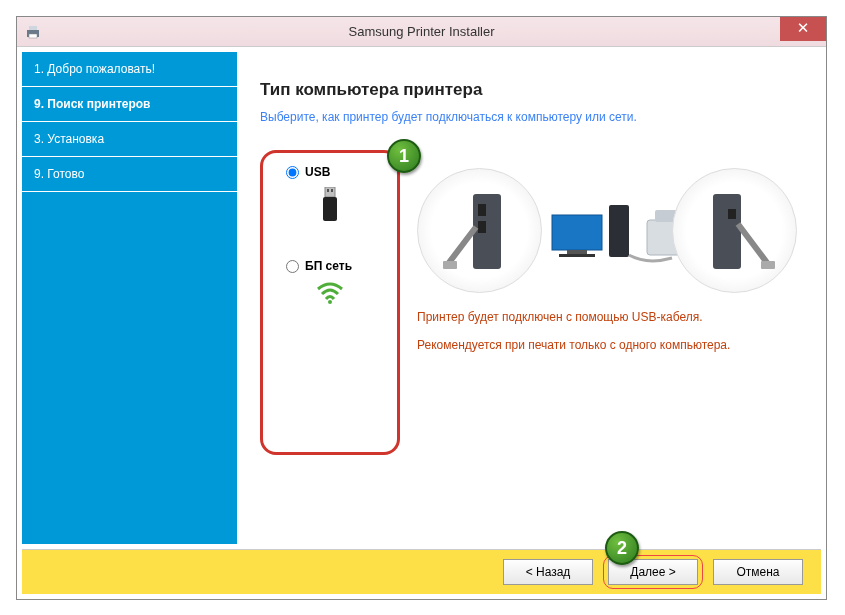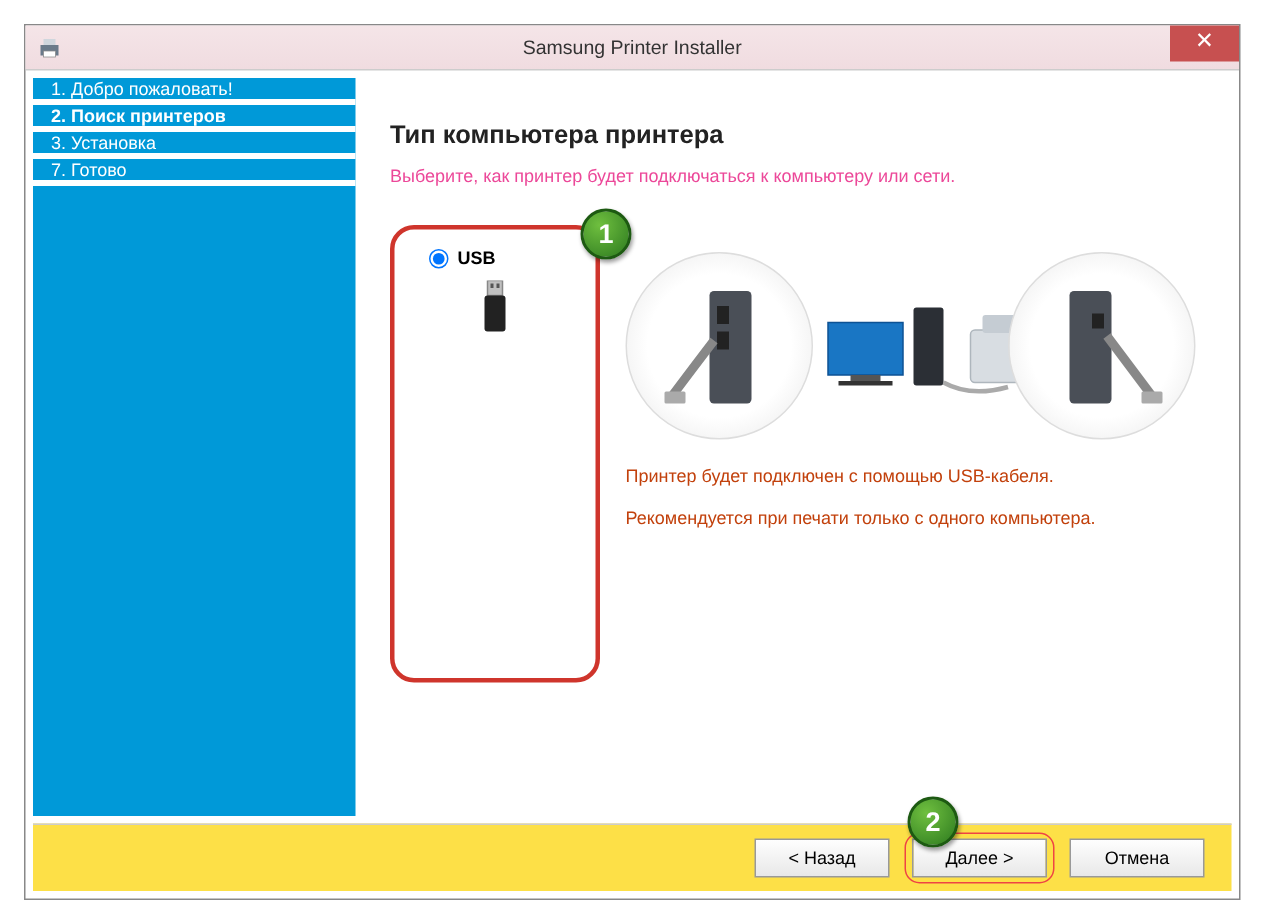--- a/index.html
+++ b/index.html
@@ -8,26 +8,26 @@
 .window { width: 811px; height: 584px; margin: 16px; border: 1px solid #888; background: #fff; position: relative; }
 
 .titlebar { height: 30px; background: linear-gradient(#f5e5e8,#f0dce0); border-bottom: 1px solid #ccc; display: flex; align-items: center; position: relative; }
 .titlebar .app-icon { width: 16px; height: 16px; margin-left: 8px; }
 .titlebar .title { position: absolute; left: 0; right: 0; text-align: center; font-size: 13px; color: #333; }
 .titlebar .close { position: absolute; right: 0; top: 0; width: 46px; height: 24px; background: #c75050; color: #fff; text-align: center; line-height: 22px; font-size: 15px; cursor: pointer; }
 
 .body-area { position: absolute; top: 30px; left: 0; right: 0; bottom: 0; }
 
 .sidebar { position: absolute; left: 5px; top: 5px; width: 215px; bottom: 55px; background: #0099d8; }
-.sidebar .step { padding: 0 12px; font-size: 12px; color: #fff; border-bottom: 4px solid #ffffff; }
+.sidebar .step { padding: 10px 12px; font-size: 12px; color: #fff; border-bottom: 1px solid #ffffff; }
 .sidebar .step.active { font-weight: bold; }
 
 .content { position: absolute; left: 225px; right: 5px; top: 5px; bottom: 55px; background: #fff; padding: 28px 18px 18px 18px; }
 .content h1 { font-size: 17px; font-weight: bold; color: #222; margin-bottom: 10px; }
-.content .subtitle { font-size: 12px; color: #ec4899; }
+.content .subtitle { font-size: 12px; color: #3b82f6; }
 
 .options-box { position: absolute; left: 18px; top: 98px; width: 140px; height: 305px; border: 3px solid #cf352c; border-radius: 16px; padding: 12px 23px; }
 .option { margin-bottom: 30px; }
 .option label { font-size: 12px; font-weight: bold; display: flex; align-items: center; gap: 6px; cursor: pointer; }
 .option .icon-holder { text-align: center; margin-top: 8px; }
 
 .badge { position: absolute; width: 34px; height: 34px; border-radius: 50%; background: radial-gradient(circle at 35% 30%, #6fbf3f, #2d7a1f); border: 2px solid #1d5a12; color: #fff; font-weight: bold; font-size: 18px; display: flex; align-items: center; justify-content: center; box-shadow: 1px 2px 3px rgba(0,0,0,0.4); z-index: 10; }
 .badge1 { left: 145px; top: 87px; }
 .badge2 { left: 588px; top: 484px; }
 
@@ -57,41 +57,55 @@
         <rect x="4" y="10" width="8" height="4" fill="#fff" stroke="#888" stroke-width="0.5"></rect>
       </svg>
     <div class="title">Samsung Printer Installer</div>
     <div class="close">✕</div>
   </div>
 
   <div class="body-area">
 
     <div class="sidebar">
       <div class="step">1. Добро пожаловать!</div>
-      <div class="step active">2. Поиск принтеров</div>
+      <div class="step active">9. Поиск принтеров</div>
       <div class="step">3. Установка</div>
-      <div class="step">7. Готово</div>
+      <div class="step">9. Готово</div>
     </div>
 
     <div class="content">
       <h1>Тип компьютера принтера</h1>
       <p class="subtitle">Выберите, как принтер будет подключаться к компьютеру или сети.</p>
 
       <div class="options-box">
         <div class="option">
           <label>
               <input type="radio" name="conn" checked="" style="">
               <span>USB</span>
             </label>
           <div class="icon-holder">
             <svg width="24" height="38" viewBox="0 0 24 38">
                 <rect x="7" y="0" width="10" height="10" fill="#c0c0c0" stroke="#888"></rect>
                 <rect x="9" y="2" width="2" height="3" fill="#555"></rect>
                 <rect x="13" y="2" width="2" height="3" fill="#555"></rect>
                 <rect x="5" y="10" width="14" height="24" rx="2" fill="#222"></rect>
+              </svg>
+          </div>
+        </div>
+        <div class="option">
+          <label>
+              <input type="radio" name="conn" style="">
+              <span>БП сеть</span>
+            </label>
+          <div class="icon-holder">
+            <svg width="32" height="24" viewBox="0 0 32 24">
+                <path d="M4 8 Q16 -2 28 8" stroke="#4fae3a" stroke-width="3" fill="none"></path>
+                <path d="M8 13 Q16 5 24 13" stroke="#4fae3a" stroke-width="3" fill="none"></path>
+                <path d="M12 18 Q16 13 20 18" stroke="#4fae3a" stroke-width="3" fill="none"></path>
+                <circle cx="16" cy="21" r="2" fill="#4fae3a"></circle>
               </svg>
           </div>
         </div>
       </div>
 
       <div class="badge badge1">1</div>
 
       <div class="illustration">
         <div class="circle left">
           <svg width="125" height="125" viewBox="0 0 125 125">

